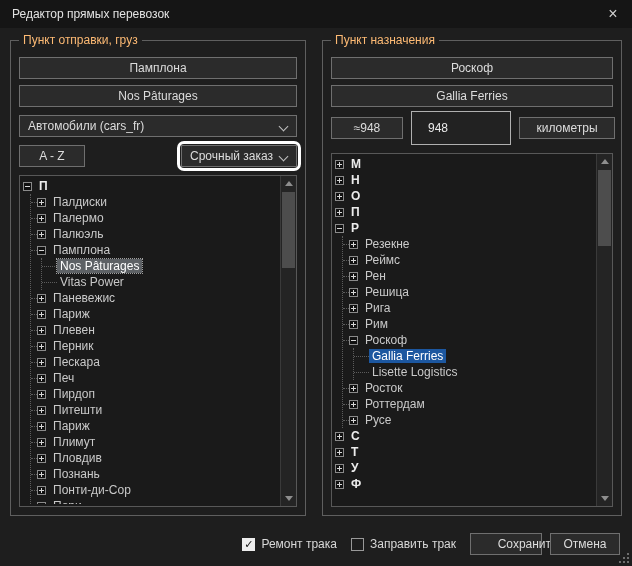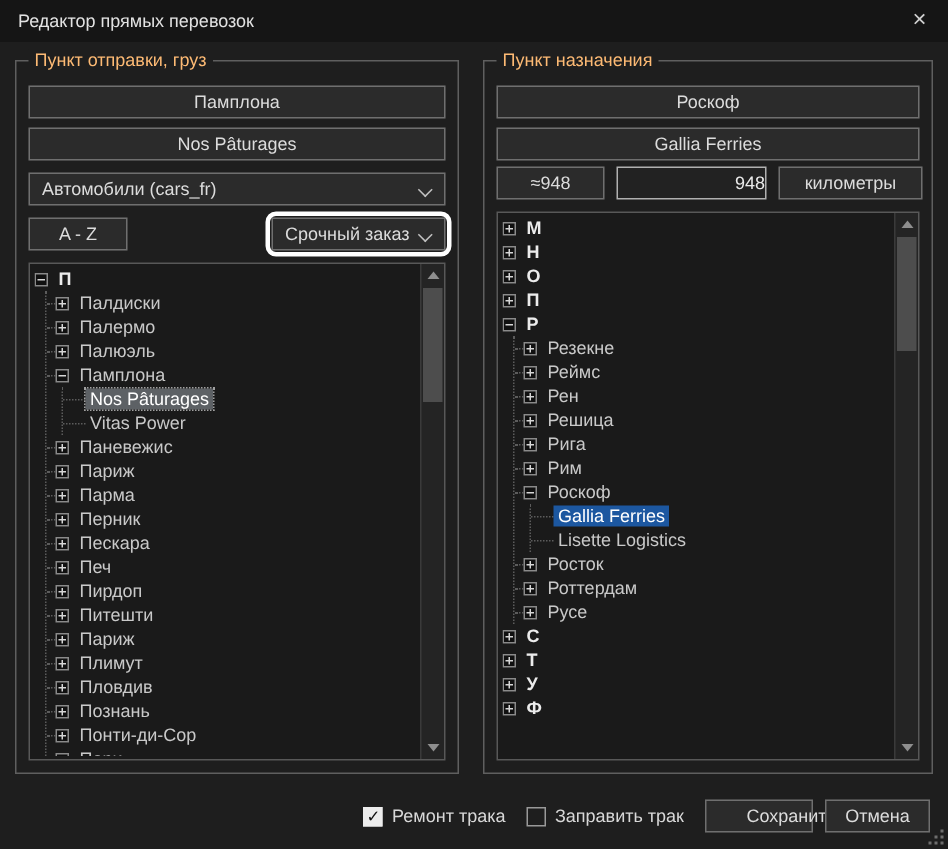--- a/index.html
+++ b/index.html
@@ -25,21 +25,21 @@
   .mt4{margin-top:4px;}.mt6{margin-top:6px;}.mt8{margin-top:8px;}
   .row{display:flex;align-items:center;}
   .az{width:66px;}
   .order{margin-left:auto;width:116px;}
   .ring{position:absolute;left:-5px;top:-5px;right:-5px;bottom:-5px;border:3px solid #ffffff;border-radius:7px;
     pointer-events:none;}
 
   .dlabel{font-size:12px;color:#d0d0d0;margin-top:6px;flex:none;}
   .approx{width:72px;}
   .dinput{width:100px;height:22px;margin-left:8px;background:#222222;border:1px solid #b0b0b0;color:#eaeaea;
-    font-size:12px;text-align:right;box-sizing:border-box;font-family:inherit;padding:0;flex:none;}
+    font-size:12px;text-align:left;box-sizing:border-box;font-family:inherit;padding:16px;flex:none;}
   .km{width:96px;margin-left:8px;}
 
   .tree{margin-top:8px;flex:1;border:1px solid #585858;background:#1a1a1a;position:relative;overflow:hidden;}
   .tree-root{position:absolute;left:3px;top:2px;right:18px;bottom:2px;overflow:hidden;font-size:12px;color:#c9c9c9;}
   .trow{display:flex;align-items:center;height:16px;white-space:nowrap;}
   .tchildren{margin-left:7px;border-left:1px dotted #5c5c5c;}
   .tchildren .tchildren{margin-left:10px;}
   .tchildren .trow::before{content:'';width:6px;border-top:1px dotted #5c5c5c;flex:none;}
   .tchildren .trow.leaf::before{width:15px;}
   .expander{width:9px;height:9px;flex:none;border:1px solid #8a8a8a;background:#101010;position:relative;
@@ -156,21 +156,21 @@
               </div>
               <div class="tnode">
                 <div class="trow">
                   <span class="expander plus"></span>
                   <span class="tlabel">Париж</span>
                 </div>
               </div>
               <div class="tnode">
                 <div class="trow">
                   <span class="expander plus"></span>
-                  <span class="tlabel">Парма</span>
+                  <span class="tlabel">Плевен</span>
                 </div>
               </div>
               <div class="tnode">
                 <div class="trow">
                   <span class="expander plus"></span>
                   <span class="tlabel">Перник</span>
                 </div>
               </div>
               <div class="tnode">
                 <div class="trow">

